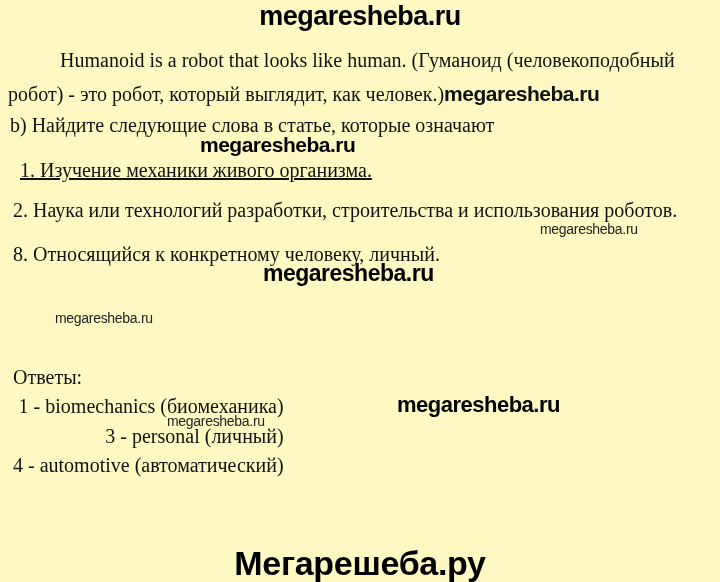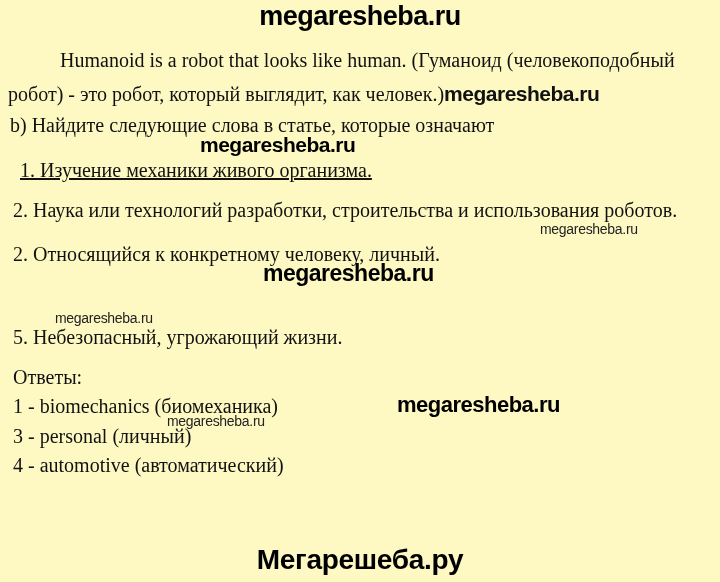--- a/index.html
+++ b/index.html
@@ -60,28 +60,28 @@
   .task-item-2 { left: 13px; top: 199px; }
   .wm-after-2   { left: 540px; top: 221px; }
   .task-item-3 { left: 13px; top: 243px; }
   .wm-after-3   { left: 263px; top: 260px; font-size: 23px; }
   .task-item-4 { left: 13px; top: 287px; }
   .wm-after-4   { left: 55px; top: 310px; }
   .task-item-5 { left: 13px; top: 326px; }
 
   .answers-heading { left: 13px; top: 366px; }
   .answers-list { left: 13px; top: 392px; line-height: 29.5px; }
-  .answer-item { white-space: nowrap; }
+  .answer-item { white-space: nowrap; text-align: right; }
   .wm-answers-side { left: 397px; top: 392px; font-size: 22px; }
   .wm-answers-small { left: 167px; top: 413px; }
 
   .footer-title {
     left: 0; right: 0; top: 544px;
     text-align: center;
-    font-size: 28px;
+    font-size: 34px;
     letter-spacing: -0.3px;
   }
 </style>
 </head>
 <body>
 
 <div class="page">
 
   <div class="abs header-wm wm">megaresheba.ru</div>
 
@@ -90,28 +90,27 @@
   <div class="abs task-heading serif">b) Найдите следующие слова в статье, которые означают</div>
 
   <div class="abs wm-task-center wm">megaresheba.ru</div>
 
   <div class="abs task-item task-item-1 serif">1. Изучение механики живого организма.</div>
 
   <div class="abs task-item task-item-2 serif">2. Наука или технологий разработки, строительства и использования роботов.</div>
 
   <div class="abs wm-after-2 wm-small">megaresheba.ru</div>
 
-  <div class="abs task-item task-item-3 serif">2. Относящийся к конкретному человеку, личный.</div>
+  <div class="abs task-item task-item-3 serif">8. Относящийся к конкретному человеку, личный.</div>
 
   <div class="abs wm-after-3 wm">megaresheba.ru</div>
 
 
   <div class="abs wm-after-4 wm-small">megaresheba.ru</div>
 
-  <div class="abs task-item task-item-5 serif">5. Небезопасный, угрожающий жизни.</div>
 
   <div class="abs answers-heading serif">Ответы:</div>
 
   <div class="abs answers-list serif">
     <div class="answer-item">1 - biomechanics (биомеханика)</div>
     <div class="answer-item">3 - personal (личный)</div>
     <div class="answer-item">4 - automotive (автоматический)</div>
   </div>
 
   <div class="abs wm-answers-side wm">megaresheba.ru</div>

